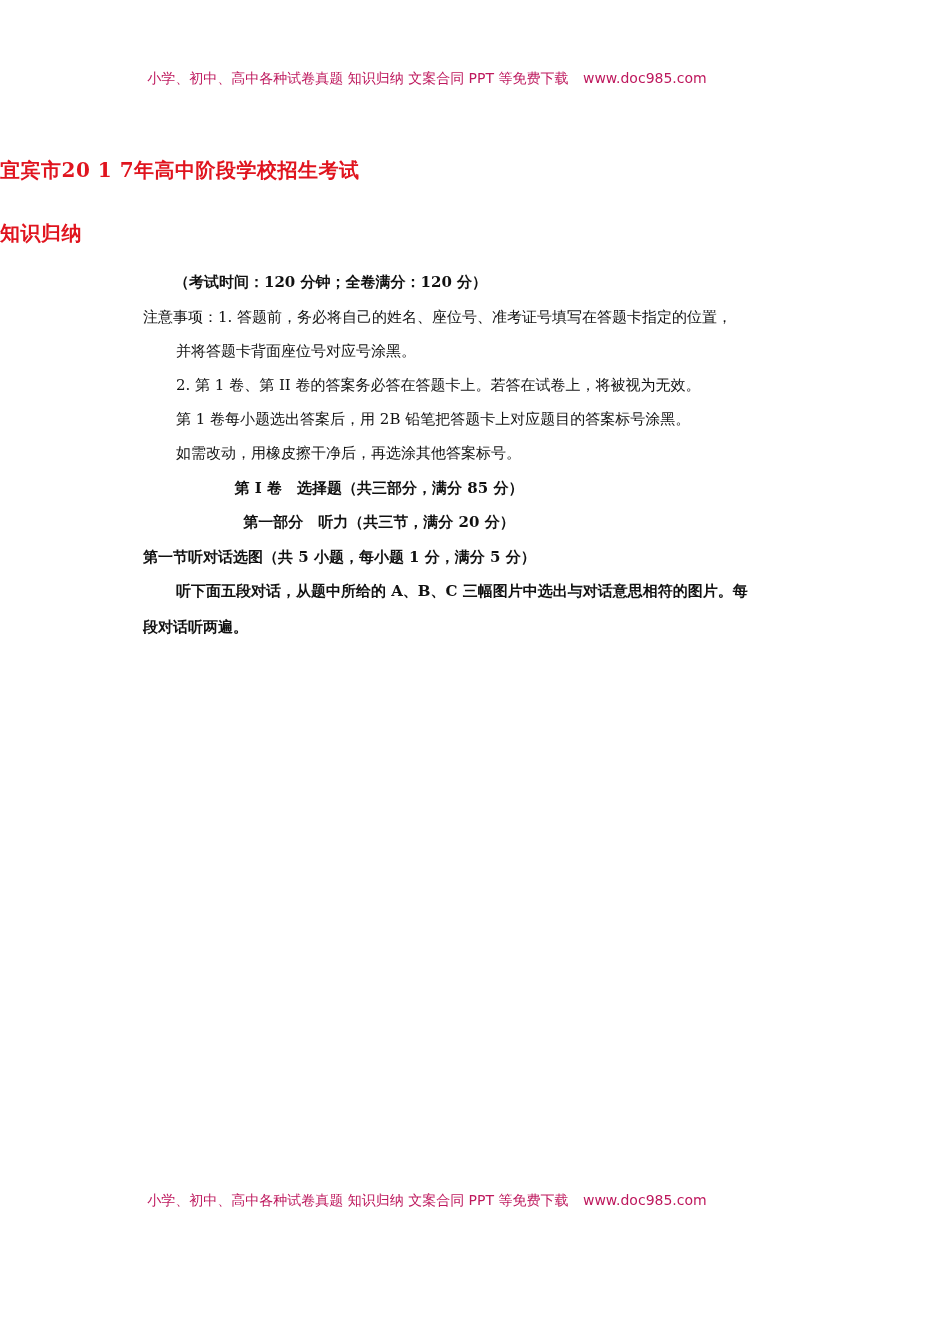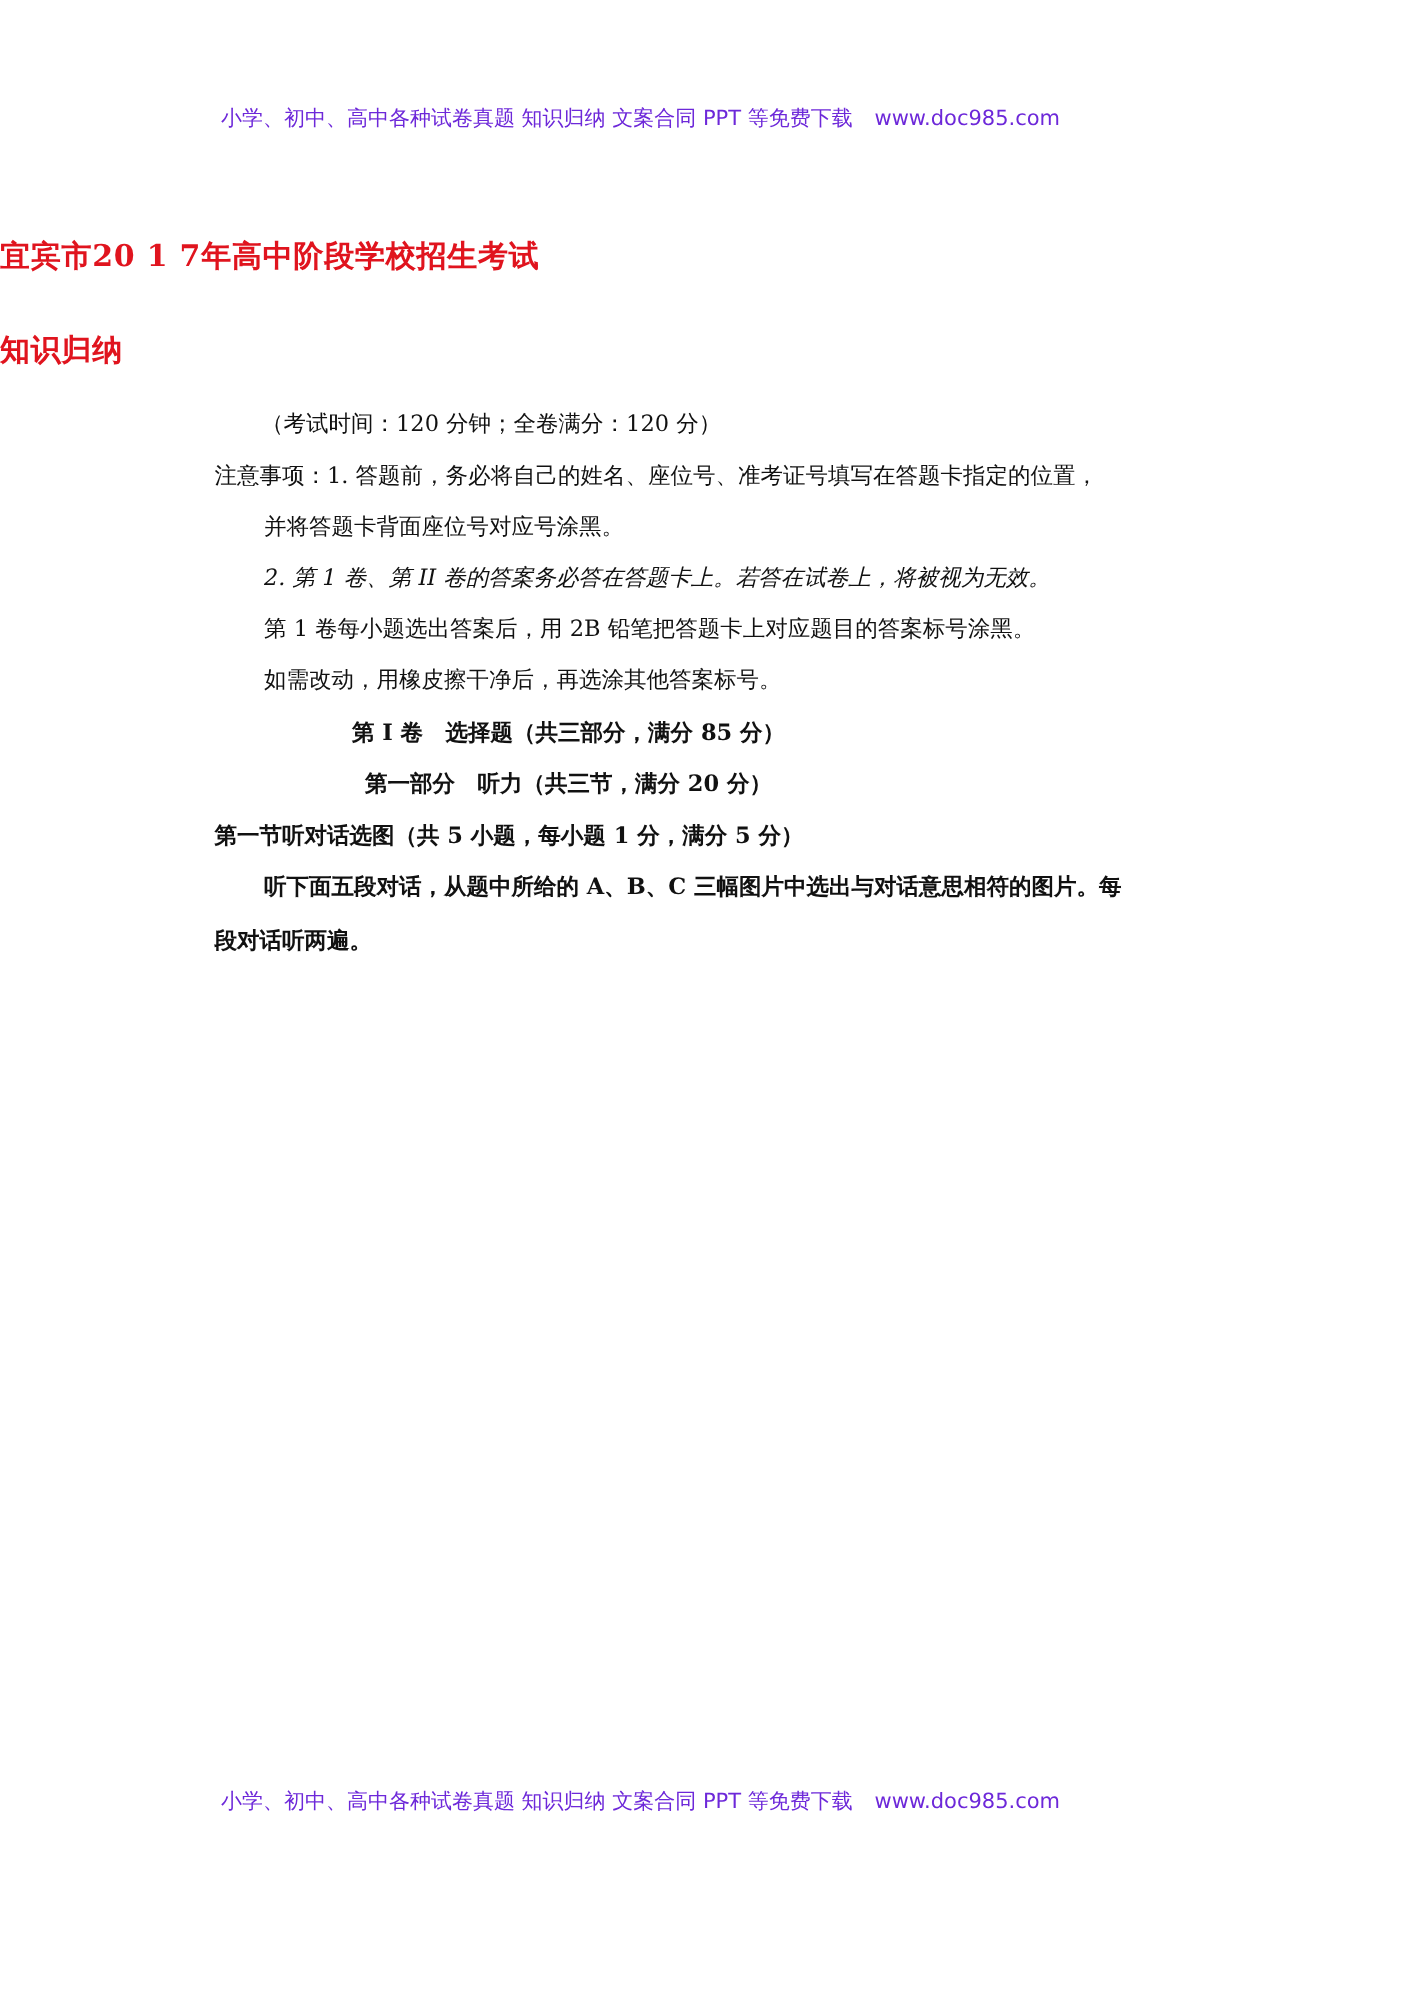--- a/index.html
+++ b/index.html
@@ -1,39 +1,39 @@
 <!DOCTYPE html>
 <html><head>
   <meta charset="utf-8">
   <style>
     html, body { margin: 0; padding: 0; background: #ffffff; }
     body { width: 950px; height: 1344px; position: relative; overflow: hidden; font-family: "DejaVu Serif", "Liberation Serif", serif; color: #111; }
-    .hdr { position: absolute; left: 0; width: 854px; text-align: center; font-family: "DejaVu Sans", "Liberation Sans", sans-serif; font-size: 14px; color: #6d28d9; }
+    .hdr { position: absolute; left: 0; width: 854px; text-align: center; font-family: "DejaVu Sans", "Liberation Sans", sans-serif; font-size: 14px; color: #be185d; }
     .hdr .url { margin-left: 10px; }
     .title { position: absolute; left: 0; width: 950px; text-align: left; color: #e0141e; font-weight: bold; font-size: 20px; letter-spacing: 0.5px; }
     .line { position: absolute; font-size: 15px; white-space: nowrap; color: #111; }
     .bold { font-weight: bold; }
     .center { left: 0; width: 758px; text-align: center; }
   </style>
 </head>
 <body>
 
 <div class="hdr" style="top:70px;">
   <span>小学、初中、高中各种试卷真题 知识归纳 文案合同 PPT 等免费下载</span>
   <span class="url">www.doc985.com</span>
 </div>
 
 <div class="title" style="top:157px;">宜宾市20 1 7年高中阶段学校招生考试</div>
 <div class="title" style="top:220px;">知识归纳</div>
 
-<div class="line" style="top:273px; left:174px;">（考试时间：120 分钟；全卷满分：120 分）</div>
+<div class="line" style="top:273px; left:174px;font-weight:bold;">（考试时间：120 分钟；全卷满分：120 分）</div>
 
 <div class="line" style="top:308px; left:143px;">注意事项：1. 答题前，务必将自己的姓名、座位号、准考证号填写在答题卡指定的位置，</div>
 <div class="line" style="top:342px; left:176px;">并将答题卡背面座位号对应号涂黑。</div>
-<div class="line" style="top:376px; left:176px;font-style:italic;">2. 第 1 卷、第 II 卷的答案务必答在答题卡上。若答在试卷上，将被视为无效。</div>
+<div class="line" style="top:376px; left:176px;">2. 第 1 卷、第 II 卷的答案务必答在答题卡上。若答在试卷上，将被视为无效。</div>
 <div class="line" style="top:410px; left:176px;">第 1 卷每小题选出答案后，用 2B 铅笔把答题卡上对应题目的答案标号涂黑。</div>
 <div class="line" style="top:444px; left:176px;">如需改动，用橡皮擦干净后，再选涂其他答案标号。</div>
 
 <div class="line bold center" style="top:479px;">第 I 卷　选择题（共三部分，满分 85 分）</div>
 <div class="line bold center" style="top:513px;">第一部分　听力（共三节，满分 20 分）</div>
 <div class="line bold" style="top:548px; left:143px;">第一节听对话选图（共 5 小题，每小题 1 分，满分 5 分）</div>
 <div class="line bold" style="top:582px; left:176px;">听下面五段对话，从题中所给的 A、B、C 三幅图片中选出与对话意思相符的图片。每</div>
 <div class="line bold" style="top:618px; left:143px;">段对话听两遍。</div>
 
 <div class="hdr" style="top:1192px;">

